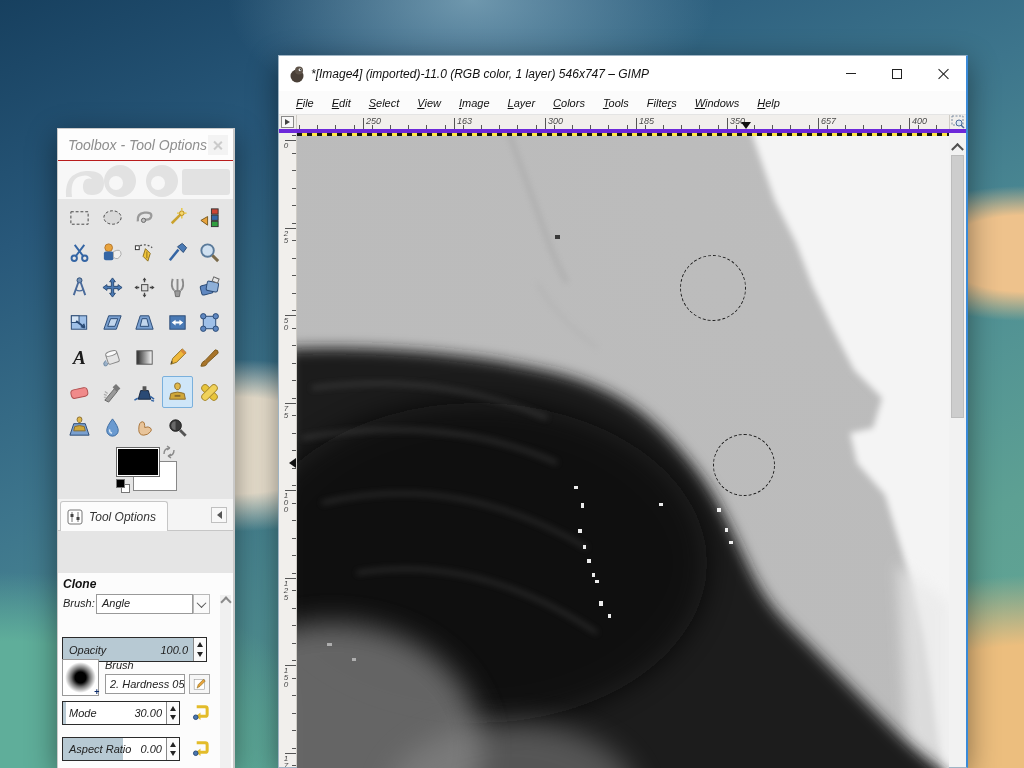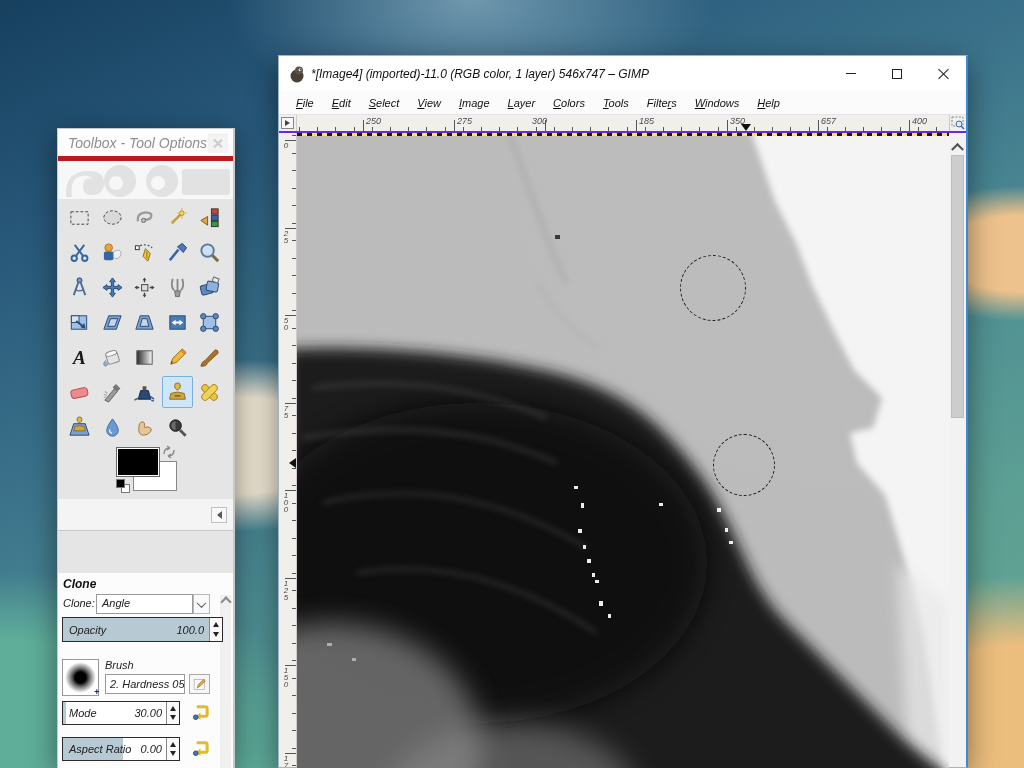--- a/index.html
+++ b/index.html
@@ -30,21 +30,21 @@
   .glyph-min { width:10px; height:1px; background:#222; }
   .glyph-max { width:10px; height:10px; border:1px solid #222; }
   .glyph-close { position:relative; width:11px; height:11px; }
   .glyph-close::before,.glyph-close::after{ content:""; position:absolute; left:5px; top:-1px; width:1px; height:14px; background:#222; }
   .glyph-close::before{ transform:rotate(45deg);} .glyph-close::after{ transform:rotate(-45deg);}
 
   .gimp-menubar { height:24px; background:#fbfbfb; border-bottom:1px solid #e4e4e4; display:flex; align-items:center; padding-left:8px; flex:0 0 auto; }
   .menu-item { font-size:11px; color:#111; padding:3px 9px; white-space:nowrap; }
   .menu-item u { text-decoration:underline; }
 
-  .ruler-row { height:18px; display:flex; flex:0 0 auto; background:#f1efec; border-bottom:2px solid #6d28d9; }
+  .ruler-row { height:18px; display:flex; flex:0 0 auto; background:#f1efec; border-bottom:4px solid #6d28d9; }
   .ruler-corner { width:18px; height:100%; display:flex; align-items:center; justify-content:center; border-right:1px solid #cfccc6; }
   .corner-btn { width:13px; height:12px; border:1px solid #8a8a8a; background:#f8f8f8; display:flex; align-items:center; justify-content:center; }
   .corner-btn::after { content:""; border-left:5px solid #444; border-top:3px solid transparent; border-bottom:3px solid transparent; }
   .hruler { position:relative; width:652px; height:100%; overflow:hidden; }
   .hr-tick { position:absolute; bottom:0; width:1px; background:#555; }
   .hr-label { position:absolute; top:1px; font-size:9px; color:#4a4a4a; }
   .hr-marker { position:absolute; bottom:0; width:0; height:0; border-left:5px solid transparent; border-right:5px solid transparent; border-top:7px solid #111; }
   .nav-btn { width:17px; height:100%; display:flex; align-items:center; justify-content:center; border-left:1px solid #cfccc6; }
 
   .gimp-content { flex:1; display:flex; min-height:0; }
@@ -57,21 +57,21 @@
   .layer-boundary { position:absolute; left:0; top:0; width:100%; height:3px; background:repeating-linear-gradient(90deg,#1a1a1a 0 5px,#ffe84a 5px 10px); z-index:5; }
   .clone-circle { position:absolute; border:1px dashed #1a1a1a; border-radius:50%; z-index:6; }
 
   .vscroll { position:relative; width:17px; background:#f2f2f2; flex:0 0 auto; }
   .vs-up { position:absolute; top:6px; left:0; width:17px; height:14px; display:flex; align-items:center; justify-content:center; }
   .vs-up::after { content:""; width:7px; height:7px; border-left:2px solid #505050; border-top:2px solid #505050; transform:rotate(45deg) translate(2px,2px); }
   .vs-thumb { position:absolute; left:2px; top:22px; width:13px; height:263px; background:#cdcdcd; border:1px solid #bdbdbd; }
 
   
   .toolbox { left:57px; top:128px; width:178px; height:640px; border-color:#c9c9c9; }
-  .tb-titlebar { height:32px; background:#fdfdfd; display:flex; align-items:center; border-bottom:5px solid #b91c1c; }
+  .tb-titlebar { height:32px; background:#fdfdfd; display:flex; align-items:center; border-bottom:1px solid #b91c1c; }
   .tb-title { font-size:14px; color:#8f8f8f; margin-left:10px; white-space:nowrap; }
   .tb-close { margin-left:auto; margin-right:5px; width:20px; height:20px; background:#f3f3f3; position:relative; }
   .tb-close::before,.tb-close::after{ content:""; position:absolute; left:9px; top:5px; width:1.5px; height:11px; background:#cbcbcb; }
   .tb-close::before{ transform:rotate(45deg);} .tb-close::after{ transform:rotate(-45deg);}
   .wilber { height:38px; background:#f7f7f7; overflow:hidden; }
 
   .tool-grid { display:grid; grid-template-columns:repeat(5,1fr); padding:2px 6px; row-gap:3px; }
   .tool-cell { width:31px; height:32px; display:flex; align-items:center; justify-content:center; border:1px solid transparent; border-radius:2px; }
   .tool-cell.selected { background:#cfe6f8; border-color:#7ab0dc; }
   .tool-cell svg { width:23px; height:23px; }
@@ -196,23 +196,23 @@
         <div class="hr-tick" style="left: 529.8px; height: 4px;"></div>
         <div class="hr-tick" style="left: 548px; height: 4px;"></div>
         <div class="hr-tick" style="left: 566.2px; height: 4px;"></div>
         <div class="hr-tick" style="left: 584.4px; height: 4px;"></div>
         <div class="hr-tick" style="left: 602.6px; height: 4px;"></div>
         <div class="hr-tick" style="left: 620.8px; height: 4px;"></div>
         <div class="hr-tick" style="left: 639px; height: 4px;"></div>
         <div class="hr-tick" style="left: 66px; height: 11px;"></div>
         <div class="hr-label" style="left: 69px;">250</div>
         <div class="hr-tick" style="left: 157px; height: 11px;"></div>
-        <div class="hr-label" style="left: 160px;">275</div>
+        <div class="hr-label" style="left: 160px;">163</div>
         <div class="hr-tick" style="left: 248px; height: 11px;"></div>
-        <div class="hr-label" style="left: 235px;">300</div>
+        <div class="hr-label" style="left: 251px;">300</div>
         <div class="hr-tick" style="left: 339px; height: 11px;"></div>
         <div class="hr-label" style="left: 342px;">185</div>
         <div class="hr-tick" style="left: 430px; height: 11px;"></div>
         <div class="hr-label" style="left: 433px;">350</div>
         <div class="hr-tick" style="left: 521px; height: 11px;"></div>
         <div class="hr-label" style="left: 524px;">657</div>
         <div class="hr-tick" style="left: 612px; height: 11px;"></div>
         <div class="hr-label" style="left: 615px;">400</div>
         <div class="hr-marker" style="left: 444px;"></div>
       </div>
@@ -613,32 +613,42 @@
     <svg class="swap-icon" viewBox="0 0 16 14">
       <path d="M3,9 Q3,3 9,3 M9,3 l-3,-2 M9,3 l-3,2 M13,5 Q13,11 7,11 M7,11 l3,-2 M7,11 l3,2" stroke="#8a8a8a" stroke-width="1.4" fill="none"></path>
     </svg>
     <div class="mini-swatches">
       <div class="mini-w"></div>
         <div class="mini-b"></div>
     </div>
   </div>
 
   <div class="tabbar">
+    <div class="tab-active">
+      <svg width="16" height="16" viewBox="0 0 16 16">
+        <rect x="1" y="1" width="14" height="14" rx="2" fill="#fff" stroke="#777"></rect>
+        <line x1="5" y1="3" x2="5" y2="13" stroke="#777"></line>
+        <rect x="3.5" y="5" width="3" height="3" fill="#444"></rect>
+        <line x1="11" y1="3" x2="11" y2="13" stroke="#777"></line>
+        <rect x="9.5" y="8" width="3" height="3" fill="#444"></rect>
+      </svg>
+      <span class="tab-label">Tool Options</span>
+    </div>
     <div class="tab-collapse"></div>
   </div>
 
   <div class="options">
     <div class="opt-scroll"></div>
     <div class="tool-name">Clone</div>
 
-    <div class="mode-row">Clone:</div>
+    <div class="mode-row">Brush:</div>
     <div class="mode-combo">Angle</div>
     <div class="mode-chevron"></div>
 
-    <div class="spinscale" style="top:44px; width:161px;">
+    <div class="spinscale" style="top:64px; width:145px;">
       <div class="ss-fill" style="width:100%;"></div>
       <span class="ss-label">Opacity</span>
       <span class="ss-value" style="right:18px;">100.0</span>
       <div class="ss-spin"></div>
     </div>
 
     <div class="brush-thumb"></div>
     <div class="brush-plus">+</div>
     <div class="brush-label">Brush</div>
     <div class="brush-input">2. Hardness 050</div>

